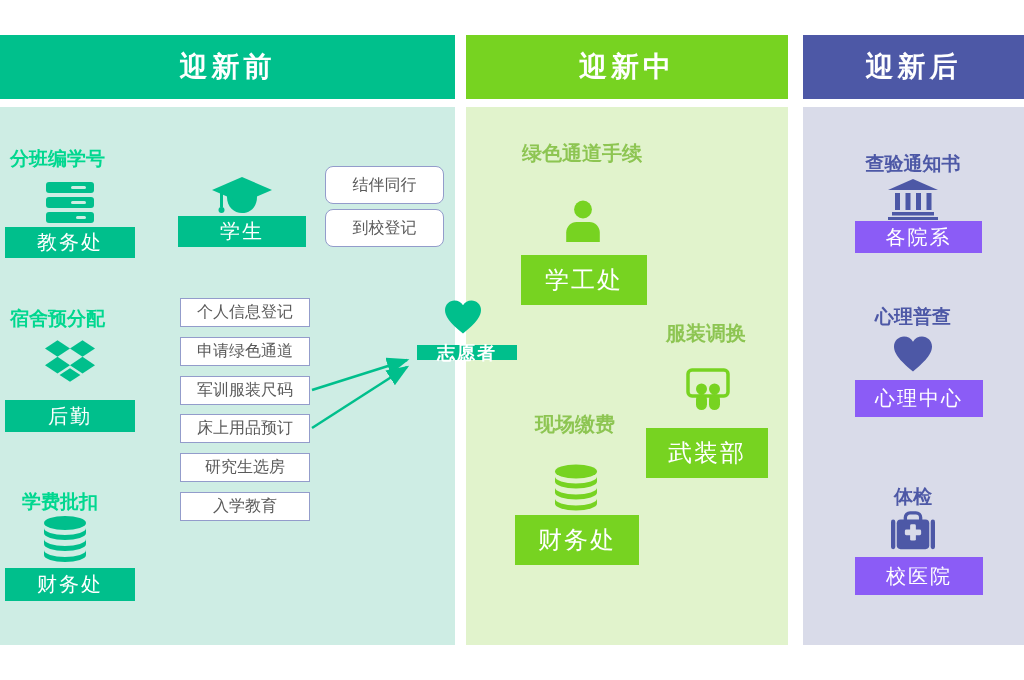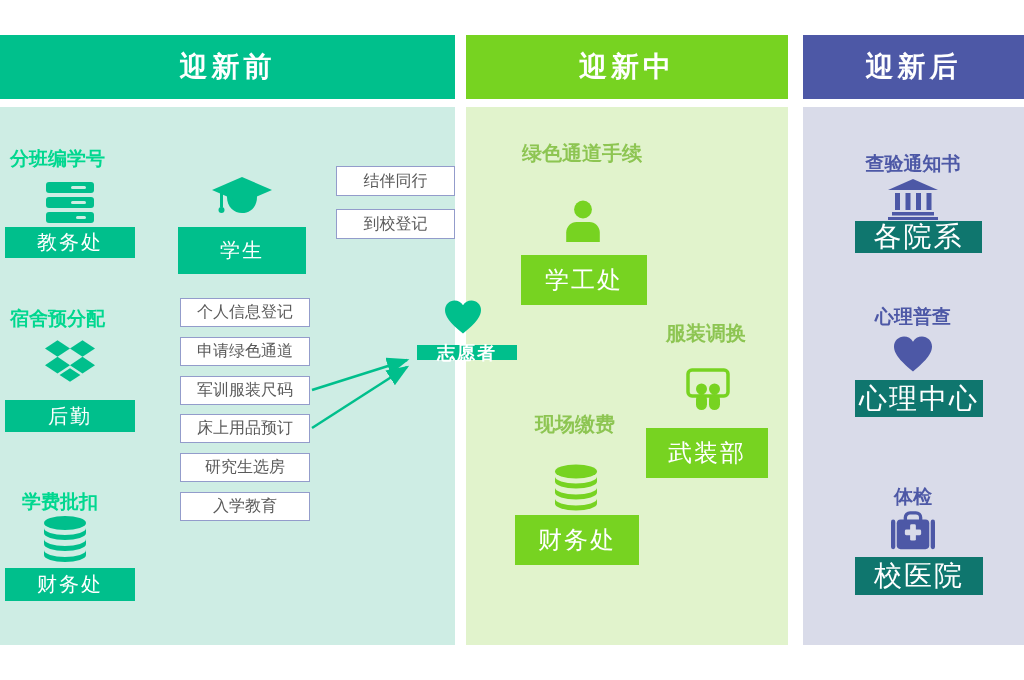--- a/index.html
+++ b/index.html
@@ -21,27 +21,27 @@
   .node-label{position:absolute;font-weight:bold;white-space:nowrap;}
   .lab1{color:#00D78F;font-size:19px;}
   .lab2{color:#8DC552;font-size:20px;}
   .lab3{color:#4D58A6;font-size:19px;text-align:center;}
   .node-btn{
     position:absolute;display:flex;align-items:center;justify-content:center;
     color:#ffffff;font-weight:normal;
   }
   .btn1{background:#00BF8C;font-size:20px;letter-spacing:2px;}
   .btn2{background:#77D321;font-size:24px;letter-spacing:2px;}
-  .btn3{background:#0f766e;font-size:28px;letter-spacing:2px;}
+  .btn3{background:#8b5cf6;font-size:20px;letter-spacing:2px;}
   .whitebox{
     position:absolute;background:#ffffff;border:1.5px solid #939CCB;box-sizing:border-box;
     display:flex;align-items:center;justify-content:center;color:#5A5A5A;font-size:16px;
   }
   .taskbox{left:180px;width:130px;height:29px;text-align:right;}
-  .tagbox{left:336px;width:119px;height:30px;}
+  .tagbox{left:325px;width:119px;height:38px;border-radius:8px;}
   .icon{position:absolute;}
   .ic1{color:#00BF8C;}
   .ic2{color:#77D321;}
   .ic3{color:#4D58A6;}
   .vol-box{
     position:absolute;left:417px;top:345px;width:100px;height:15px;background:#00BF8C;
     display:flex;align-items:center;justify-content:center;color:#fff;font-size:18px;font-weight:bold;letter-spacing:2px;
   }
   svg{display:block;}
 </style>
@@ -72,21 +72,21 @@
   <div class="node-btn btn1" style="left:5px;top:227px;width:130px;height:31px;">教务处</div>
 
   <span class="icon ic1" style="left:212px;top:177px;">
     <svg width="60" height="46" viewBox="0 0 60 46" fill="currentColor">
       <path d="M15 20 C15 30 22 36 30 36 C38 36 45 30 45 20 L45 16 L15 16 Z"></path>
       <polygon points="30,0 60,13 30,26 0,13"></polygon>
       <rect x="8" y="13" width="3" height="18" rx="1.5"></rect>
       <circle cx="9.5" cy="33" r="3"></circle>
     </svg>
   </span>
-  <div class="node-btn btn1" style="left:178px;top:227px;width:128px;height:47px;text-align:right;">学生</div>
+  <div class="node-btn btn1" style="left:178px;top:216px;width:128px;height:31px;text-align:right;">学生</div>
 
   <div class="whitebox tagbox" style="top:166px;">结伴同行</div>
   <div class="whitebox tagbox" style="top:209px;">到校登记</div>
 
   <div class="node-label lab1" style="left:10px;top:306px;">宿舍预分配</div>
   <span class="icon ic1" style="left:45px;top:340px;">
     <svg width="50" height="44" viewBox="0 0 48 42" fill="currentColor">
       <polygon points="12,0 24,8 12,16 0,8"></polygon>
       <polygon points="36,0 48,8 36,16 24,8"></polygon>
       <polygon points="12,16 24,24 12,32 0,24"></polygon>

